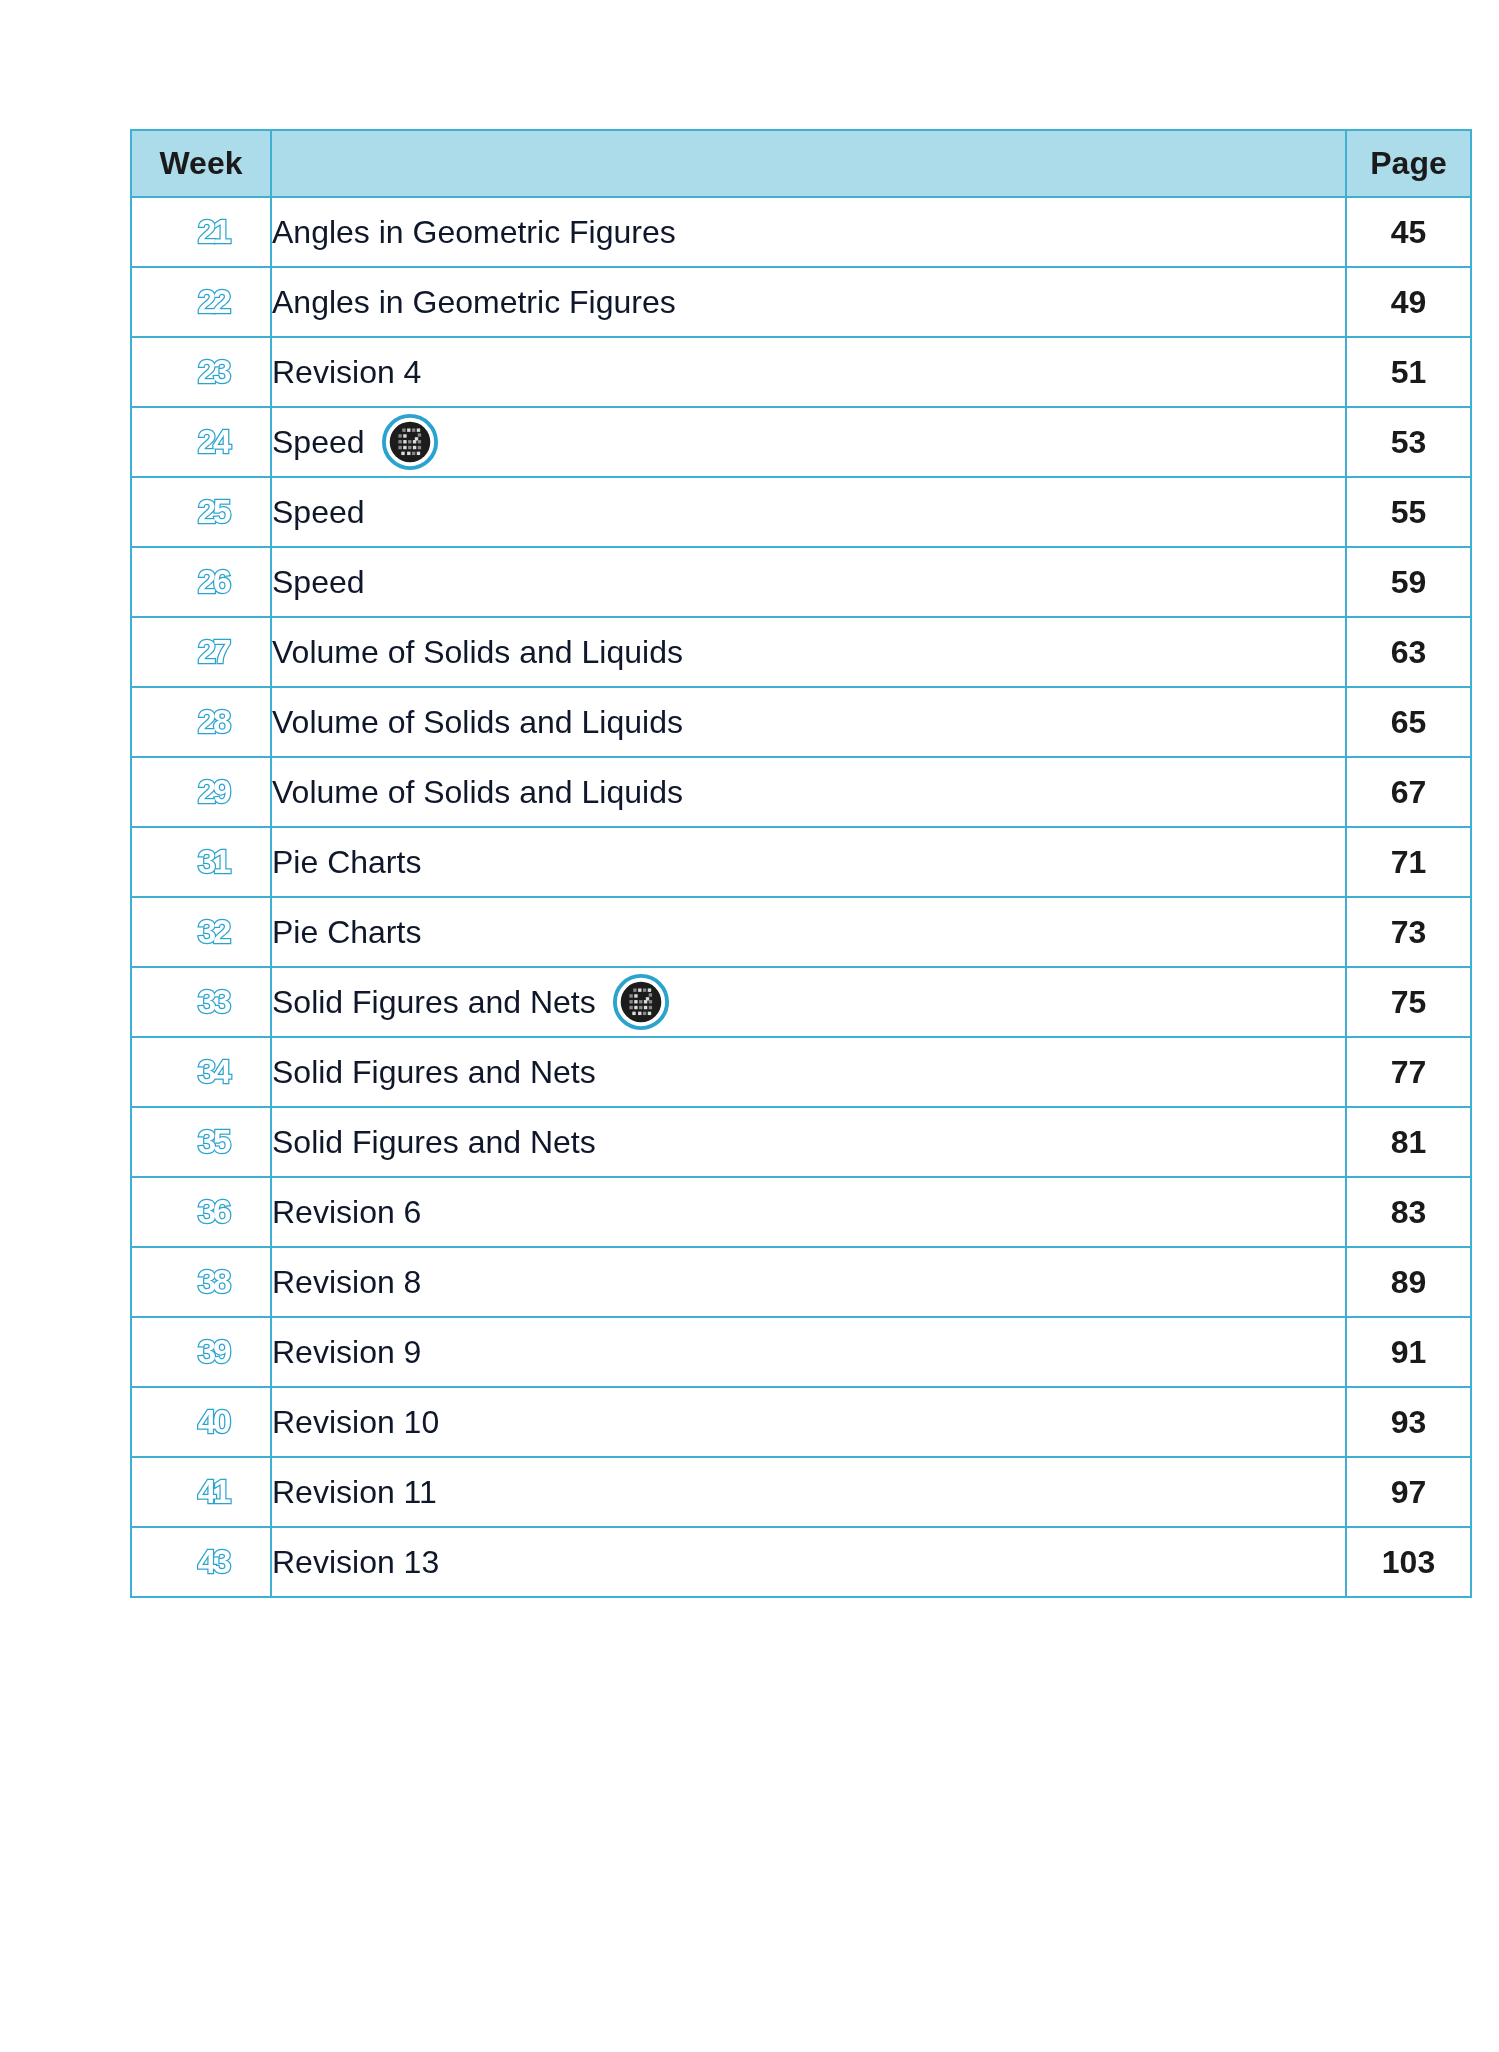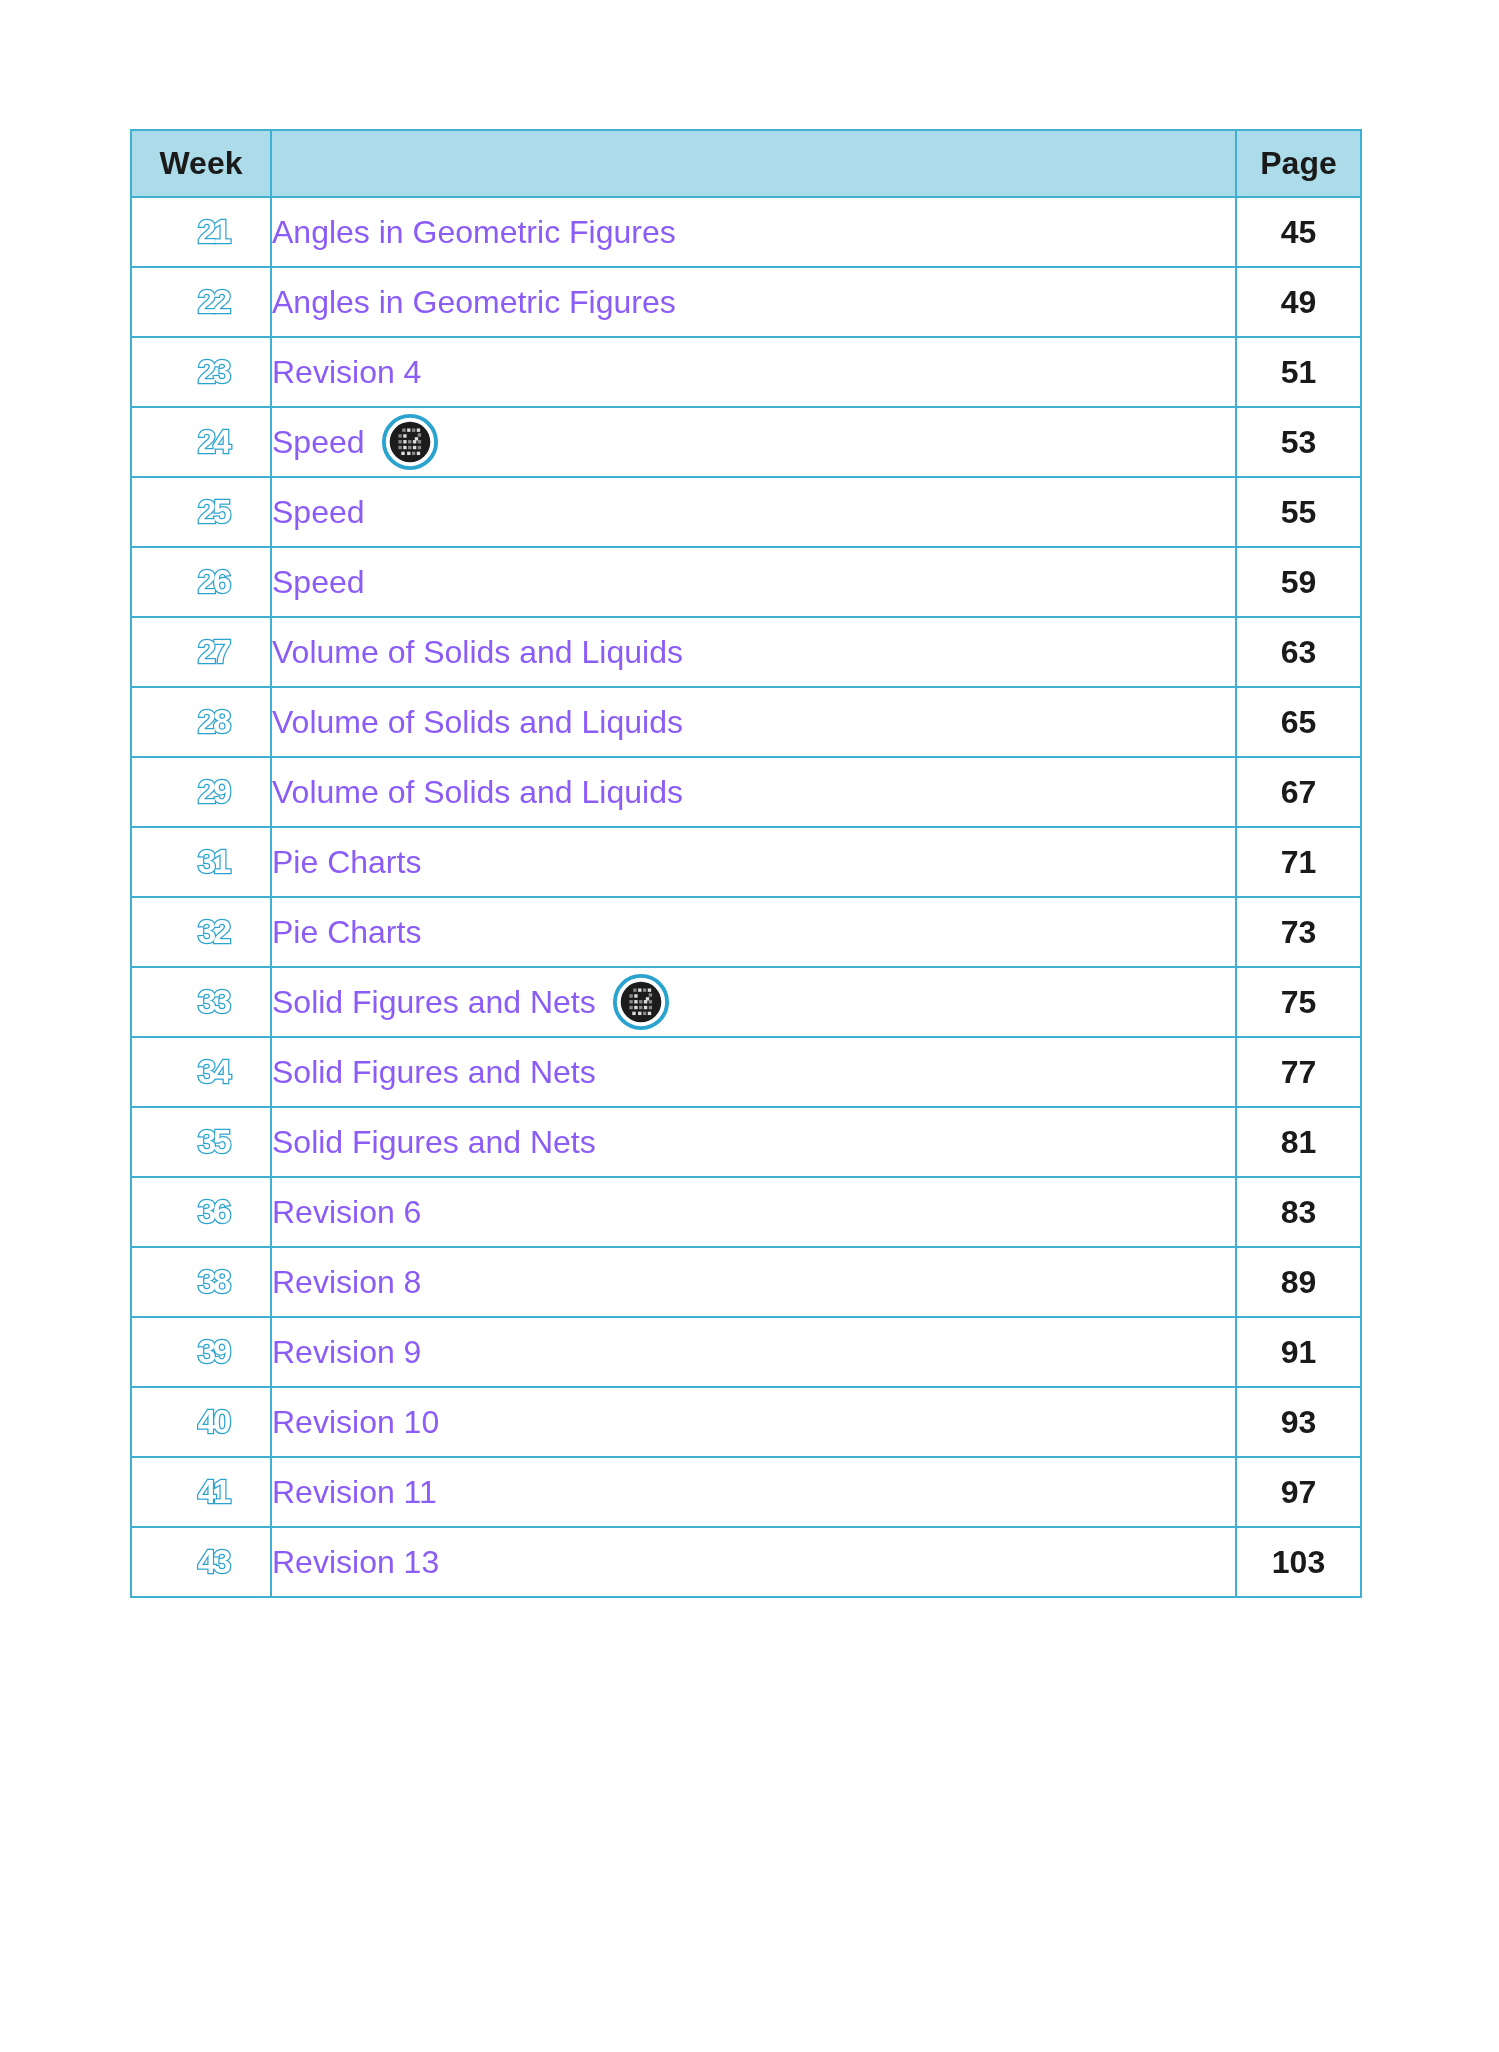--- a/index.html
+++ b/index.html
@@ -1,32 +1,32 @@
 <!DOCTYPE html>
 <html><head>
 <meta charset="utf-8">
 <style>
   html, body { margin:0; padding:0; background:#ffffff; }
   body { width:1499px; height:2052px; position:relative; font-family:"Liberation Sans", sans-serif; }
   table.toc {
-    position:absolute; left:130px; top:129px; width:1232px;
+    position:absolute; left:130px; top:129px; width:1342px;
     border-collapse:collapse; table-layout:fixed;
   }
   table.toc td, table.toc th { border:2px solid #3fb0d2; padding:0; }
   thead th { background:#acdcea; height:65px; font-weight:bold; font-size:32px; color:#1a1a1a; }
   col.c-week { width:140px; } col.c-page { width:125px; }
   tbody td { height:68px; }
   td.week { text-align:center; }
   .wknum {
     font-weight:bold; font-size:33px; color:#ffffff; letter-spacing:-3px;
     -webkit-text-stroke:2.5px #2aa3cf; paint-order:stroke fill;
     font-family:"Liberation Sans", sans-serif;
     margin-left:24px;
   }
-  td.title { font-size:32px; color:#8b5cf6; padding-left:24px; }
+  td.title { font-size:32px; color:#0f172a; padding-left:24px; }
   td.title .txt { vertical-align:middle; }
   td.page { text-align:center; font-weight:bold; font-size:32px; color:#1a1a1a; }
   .badge { display:inline-block; vertical-align:middle; margin-left:16px; width:58px; height:58px; }
 </style>
 </head>
 <body>
 
 <table class="toc">
   <colgroup>
       <col class="c-week">

